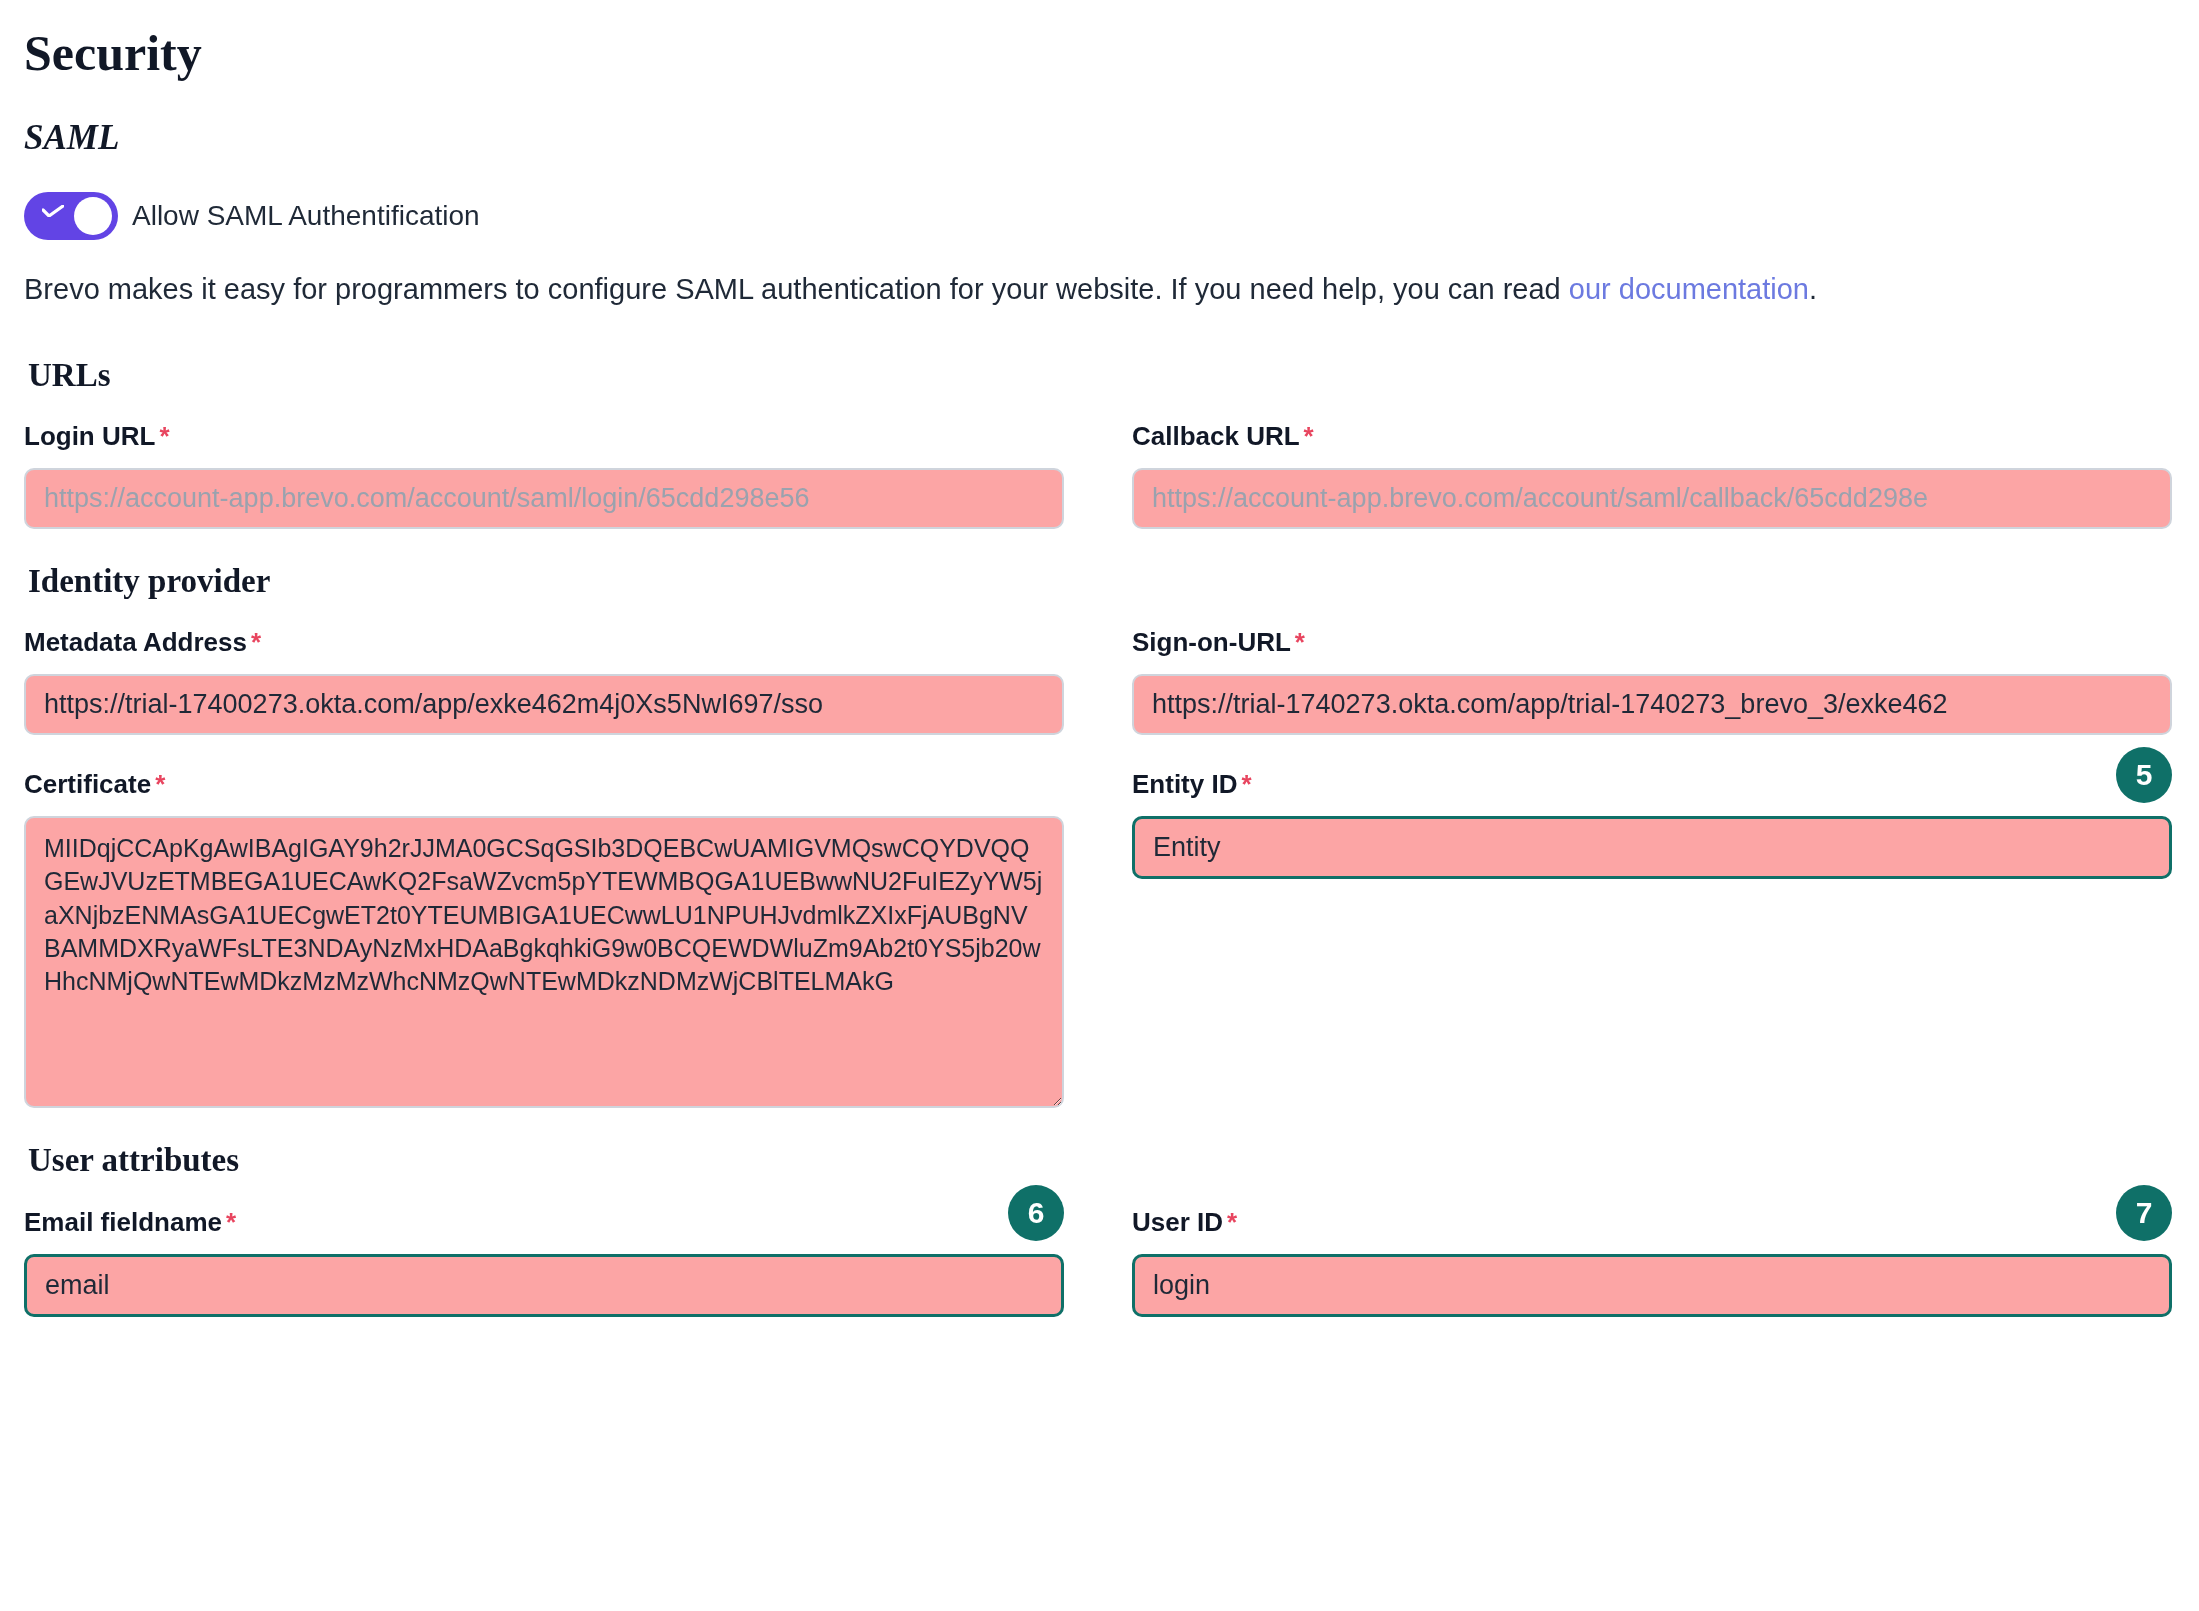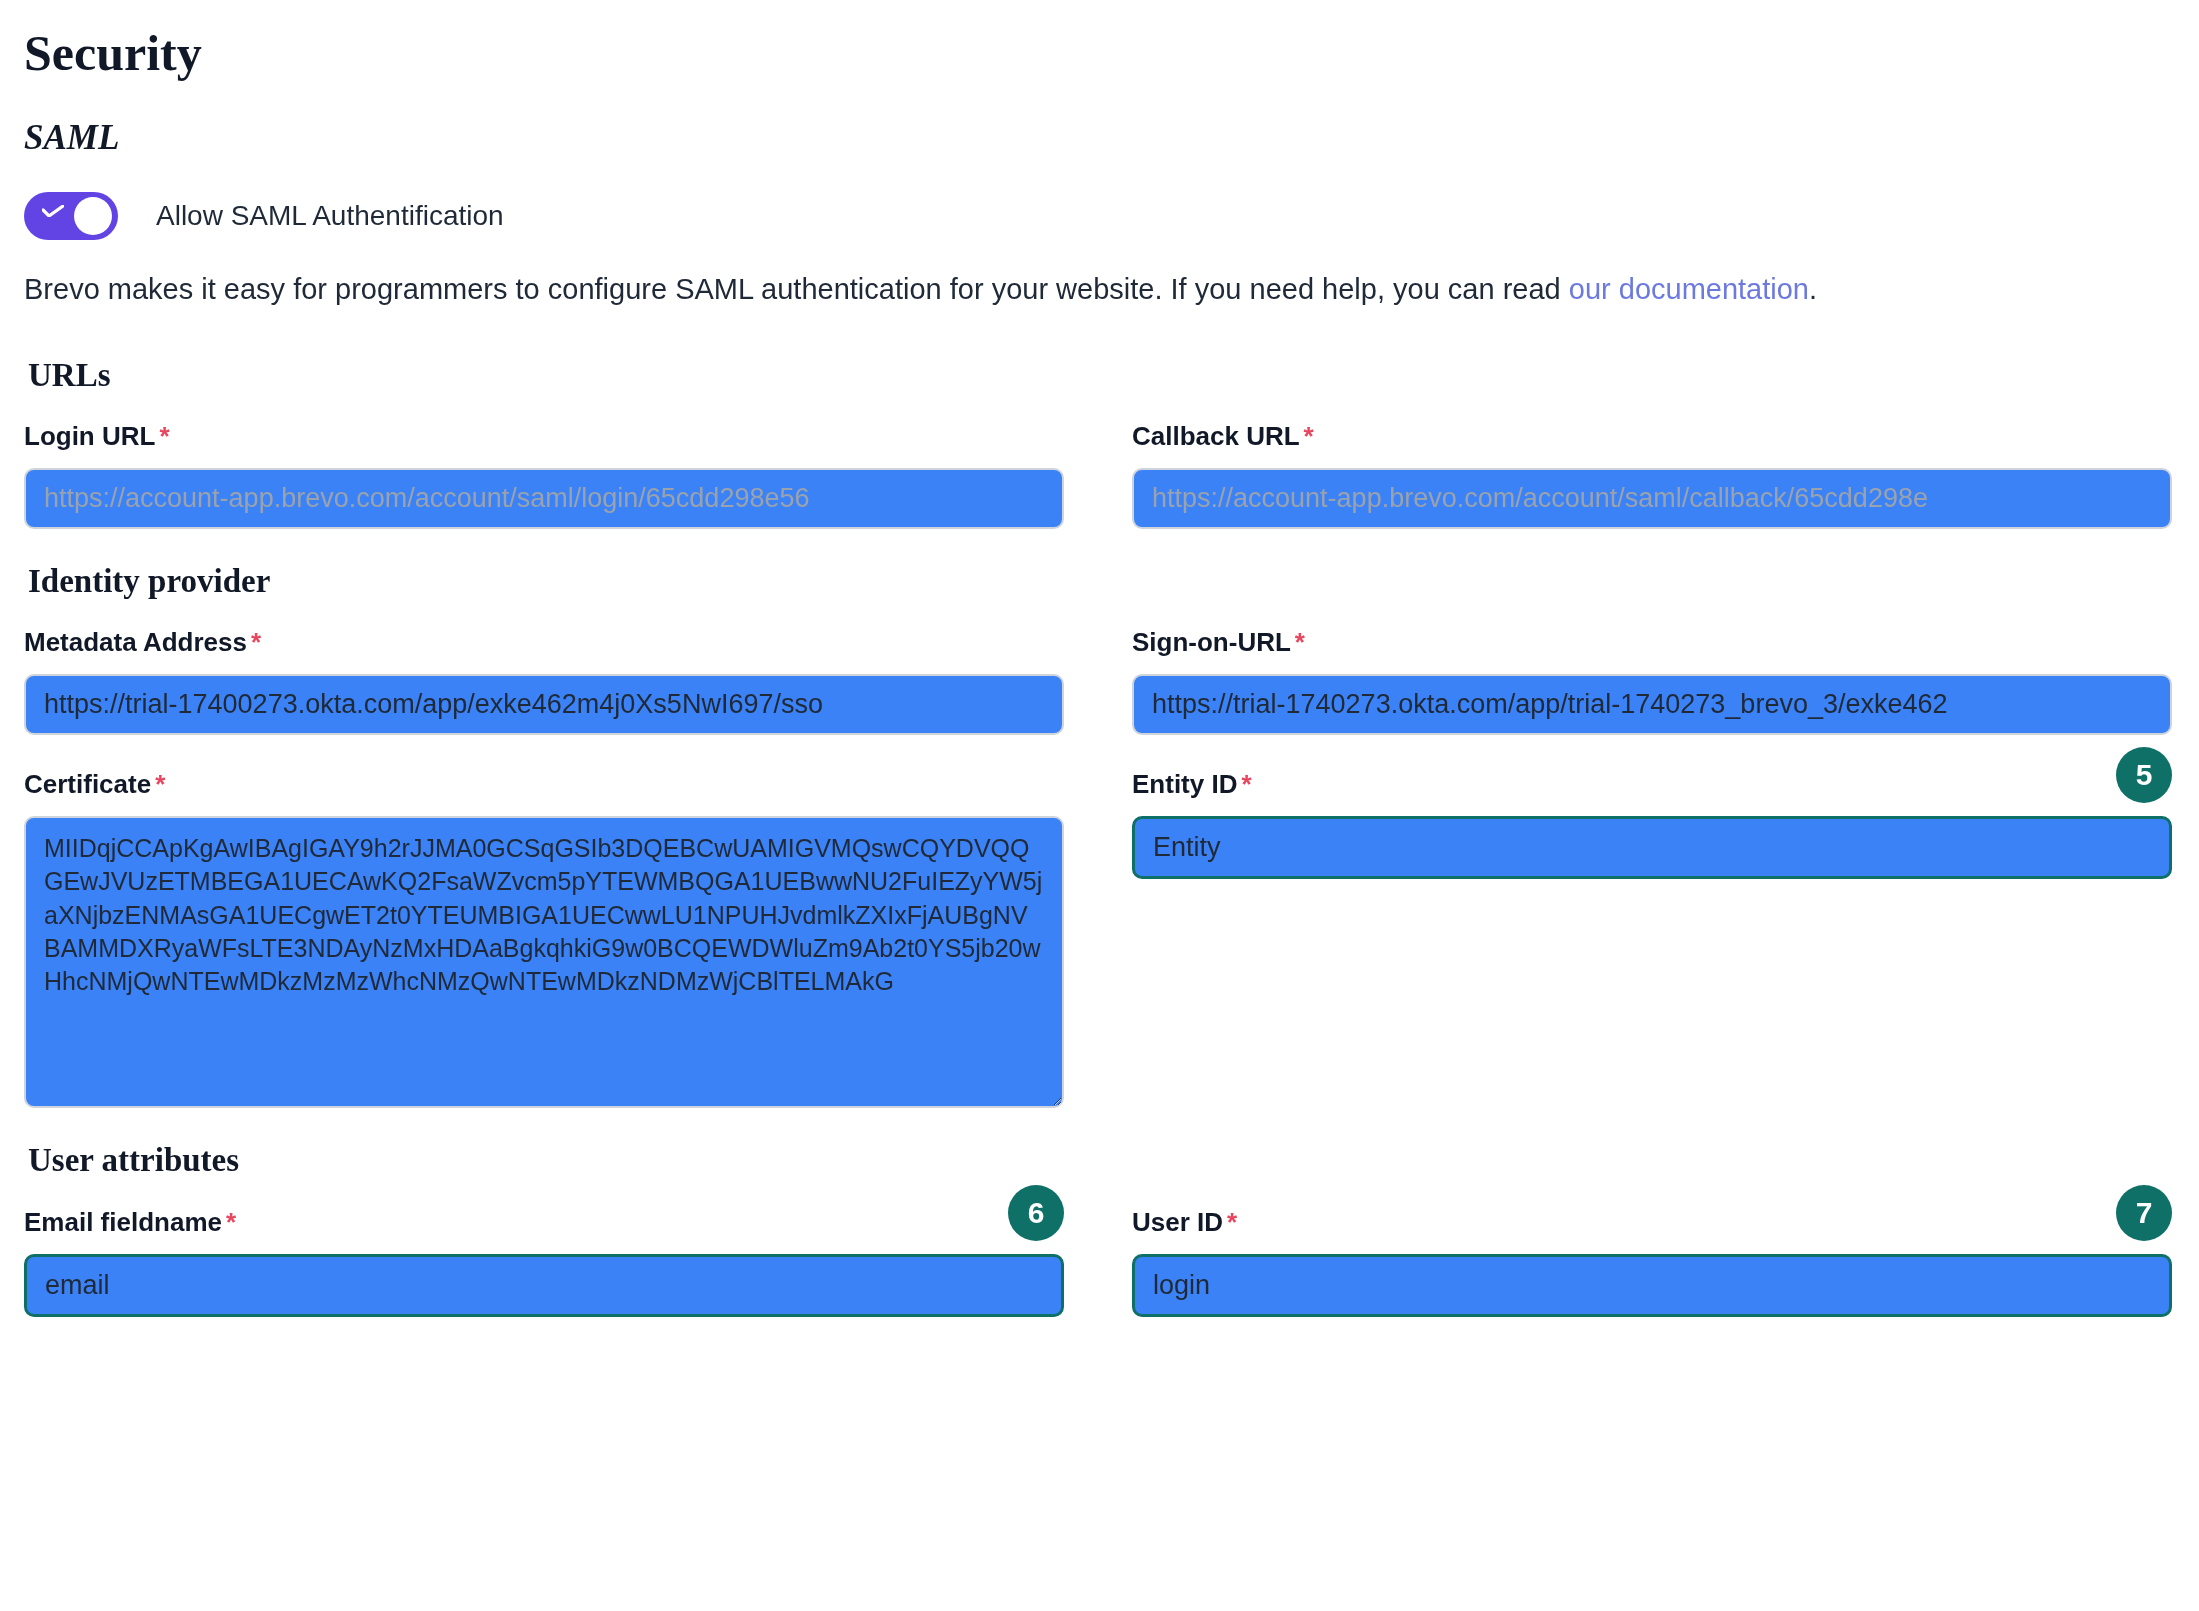--- a/index.html
+++ b/index.html
@@ -41,21 +41,21 @@
     font-size: 33px;
     line-height: 1.1;
     margin: 0 0 28px 4px;
     color: #111827;
   }
 
   
   .toggle-row {
     display: flex;
     align-items: center;
-    gap: 38px;
+    gap: 14px;
     margin-bottom: 30px;
   }
   .toggle {
     position: relative;
     width: 94px;
     height: 48px;
     border-radius: 26px;
     background: #6244e5;
     flex: 0 0 auto;
     cursor: pointer;
@@ -118,21 +118,21 @@
   }
   input.text-input,
   textarea.text-area {
     width: 100%;
     font-family: "Liberation Sans", sans-serif;
     font-size: 27px;
     color: #1f2937;
     padding: 13px 18px;
     border: 2px solid #cfd4dc;
     border-radius: 10px;
-    background: #3b82f6;
+    background: #fca5a5;
     outline: none;
     display: block;
   }
   input.text-input::placeholder {
     color: #9aa2ae;
   }
   input.text-input.focused,
   textarea.text-area.focused {
     border: 3px solid #0f7068;
   }

